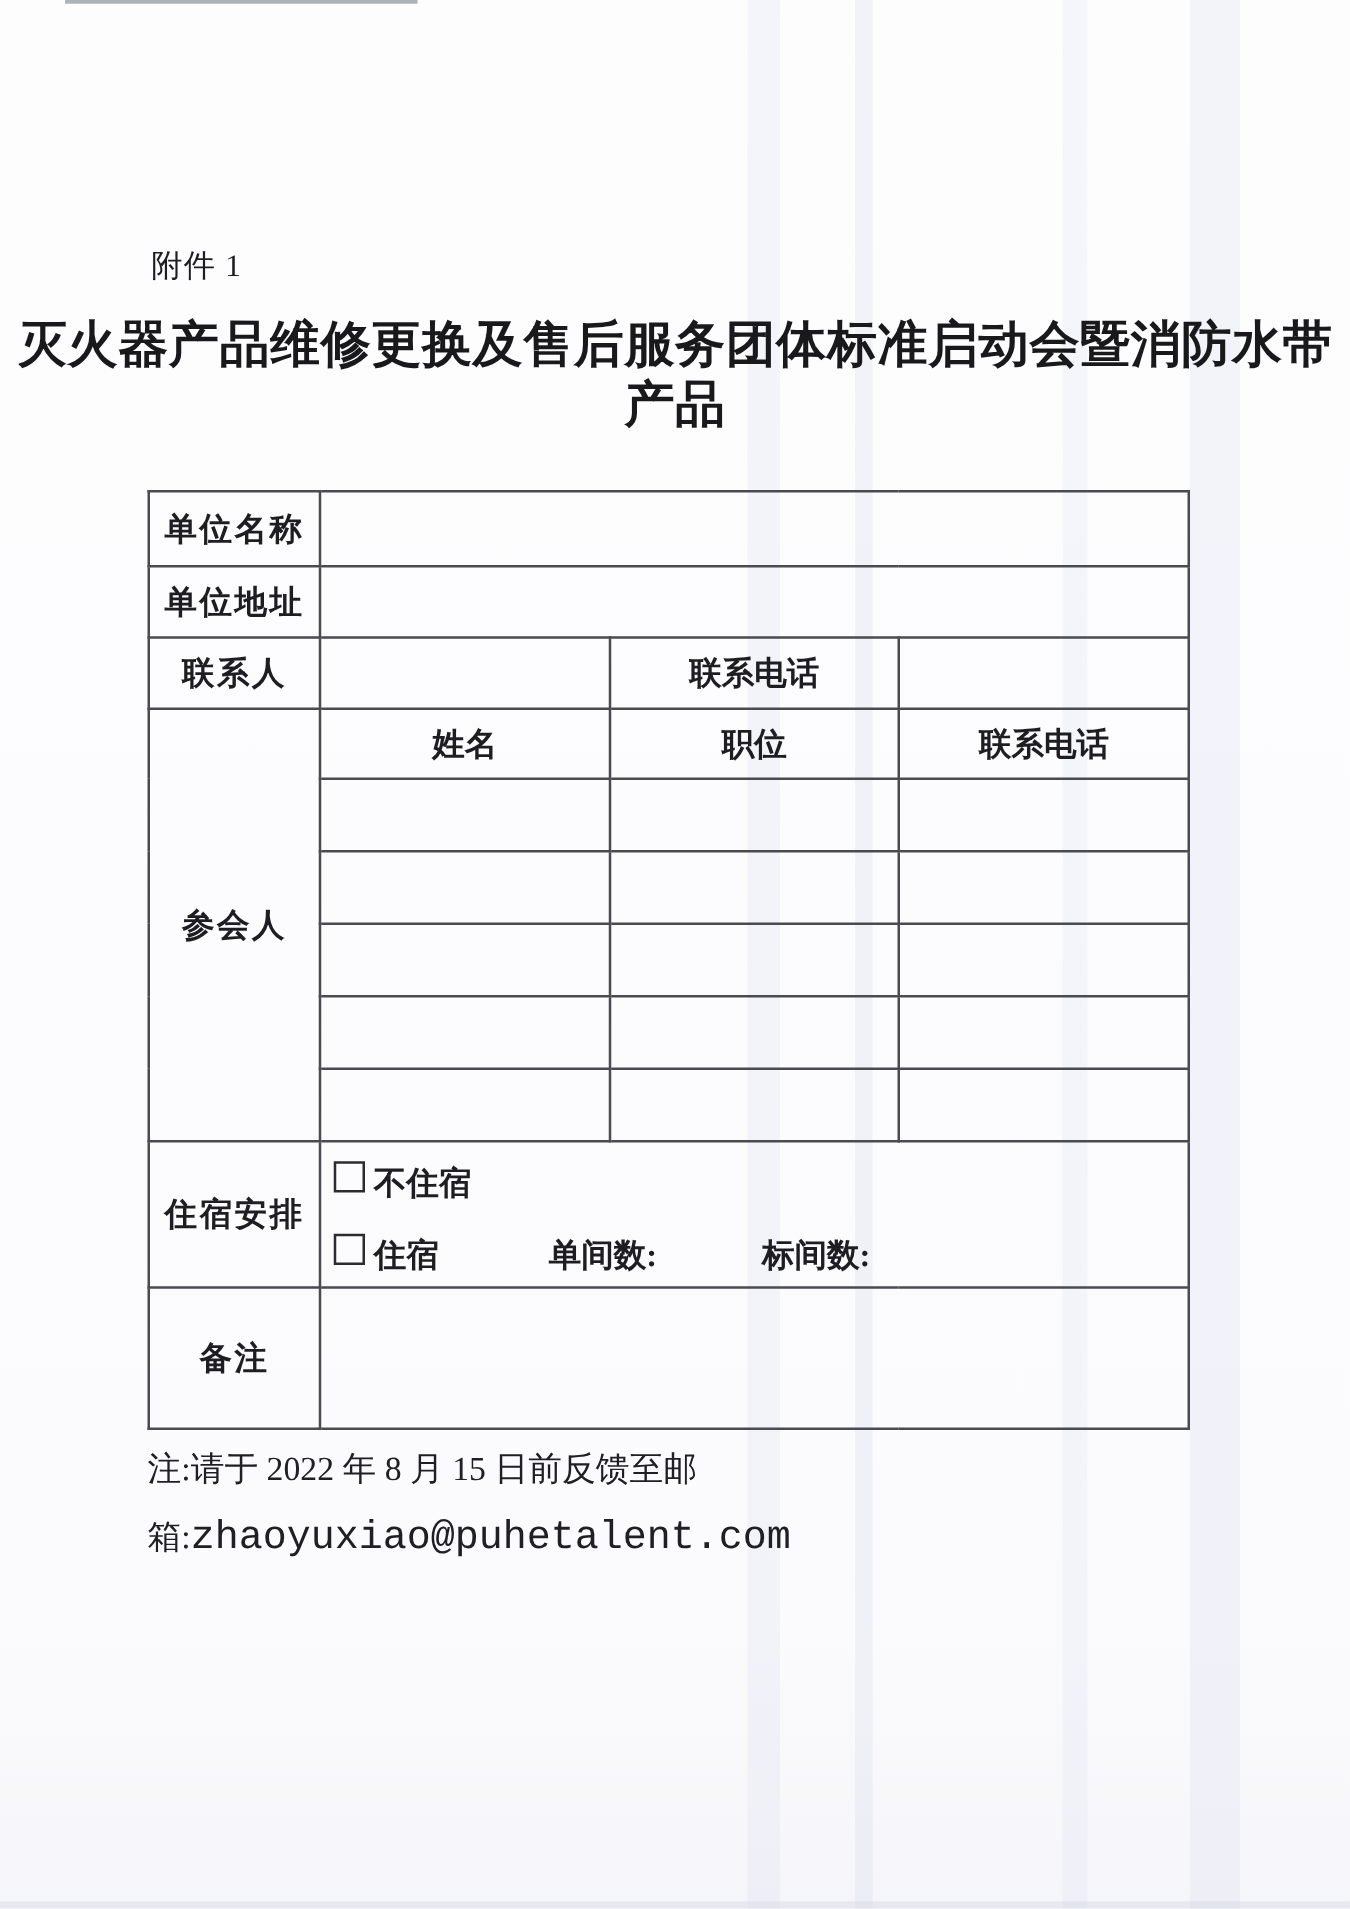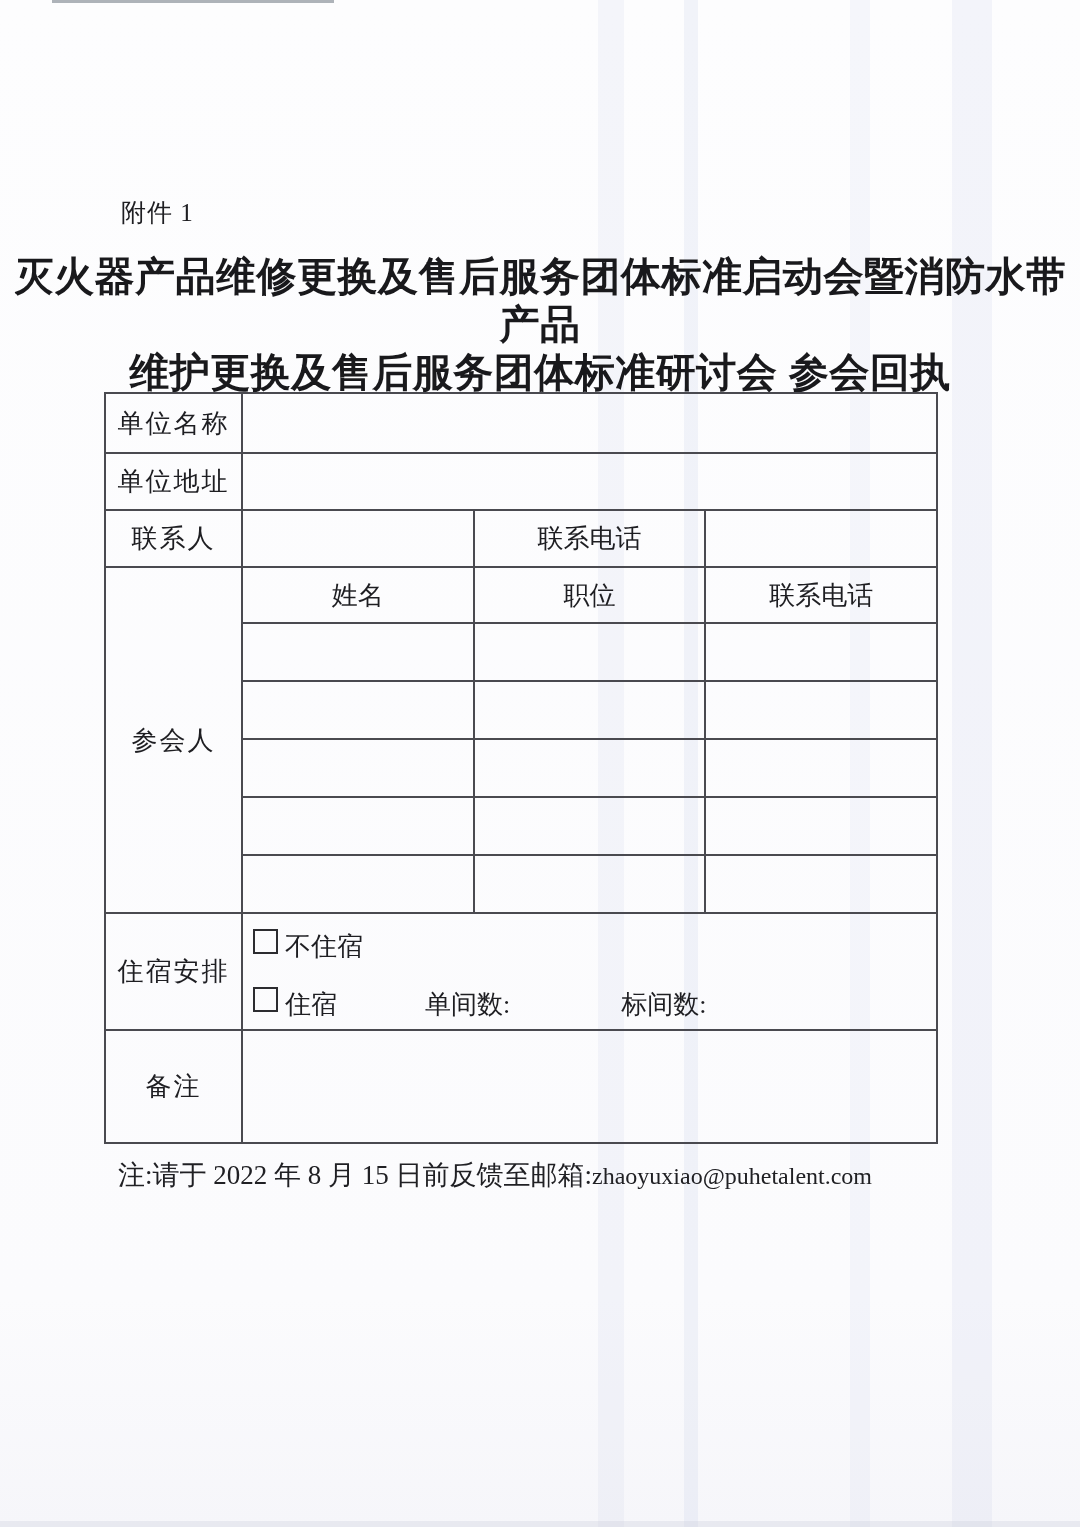--- a/index.html
+++ b/index.html
@@ -36,21 +36,21 @@
     font-size: 25px; letter-spacing: 1px;
   }
   .doc-title {
     position: absolute; left: 0; top: 252px; width: 1080px;
     text-align: center;
     font-family: "Liberation Sans", "DejaVu Sans", sans-serif;
     font-weight: bold; font-size: 40px; line-height: 48px;
     letter-spacing: 0.5px; color: #19191c;
   }
 
-  .form-table-wrap { position: absolute; left: 104px; top: 392px; }
+  .form-table-wrap { position: absolute; left: 118px; top: 392px; font-weight: bold; }
   table.form-table {
     border-collapse: collapse; table-layout: fixed;
     width: 834px;
   }
   .form-table td {
     border: 2px solid #4a4a50;
     vertical-align: middle;
     font-size: 26px;
     padding: 0;
   }
@@ -71,46 +71,45 @@
 
   .stay-cell-inner { position: relative; padding: 14px 0 0 10px; }
   .stay-line { display: flex; align-items: flex-start; height: 42px; }
   .stay-line + .stay-line { margin-top: 16px; }
   .cbx {
     display: inline-block; width: 21px; height: 21px;
     border: 2px solid #2c2c30; margin-right: 7px; flex: 0 0 auto;
     background: transparent;
   }
   .single-room { margin-left: 88px; }
-  .standard-room { margin-left: 111px; }
+  .standard-room { margin-left: 84px; }
 
   .footer-note {
     position: absolute; left: 118px; top: 1148px; width: 860px;
     font-size: 27px; line-height: 54px; color: #202024;
   }
-  .email { font-family: Liberation Serif, serif; font-size: 24px; }
+  .email { font-family: Liberation Mono, monospace; font-size: 32px; }
 </style>
 </head>
 <body>
 
 <div class="page">
 
   <div class="scan-edge-top"></div>
   <div class="streak s1"></div>
   <div class="streak s2"></div>
   <div class="streak s3"></div>
   <div class="streak s4"></div>
 
   <div class="scan-edge-bottom"></div>
 
   <div class="attachment-label">附件 1</div>
 
   <div class="doc-title">
     <div>灭火器产品维修更换及售后服务团体标准启动会暨消防水带产品</div>
-    <div>维护更换及售后服务团体标准研讨会 参会回执</div>
   </div>
 
   <div class="form-table-wrap">
     <table class="form-table">
       <tbody>
           <tr class="r-unit">
         <td class="c1 lbl">单位名称</td>
         <td colspan="3"></td>
       </tr>
       <tr class="r-addr">

